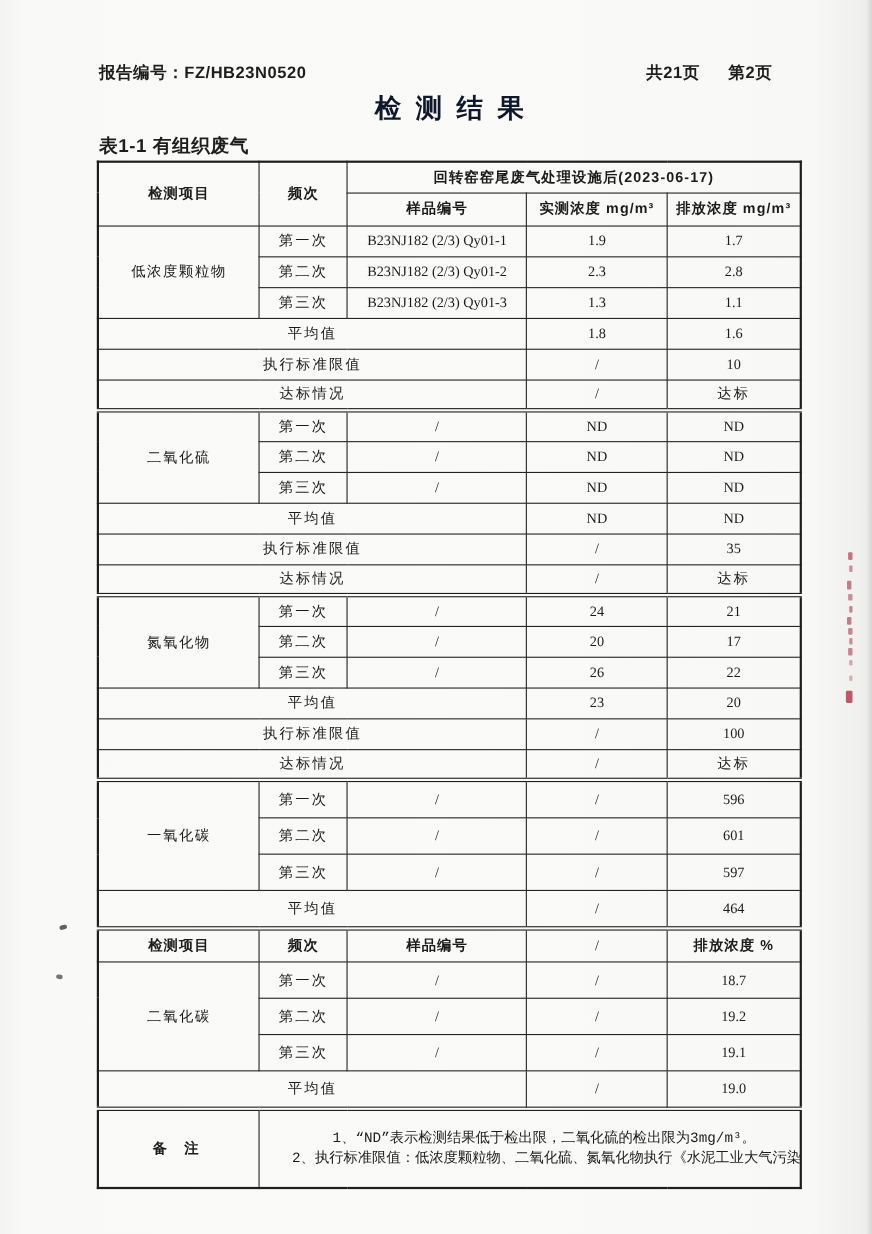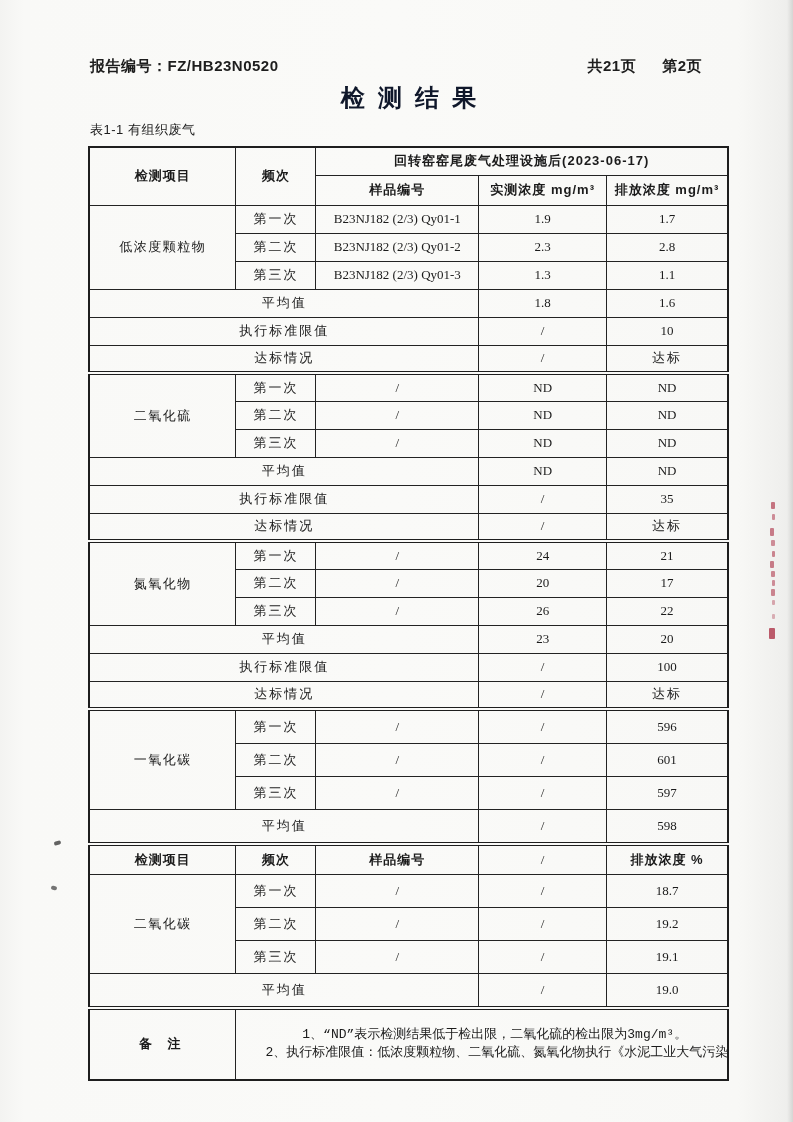--- a/index.html
+++ b/index.html
@@ -16,21 +16,21 @@
     font-size:15px;font-weight:700;letter-spacing:0.5px;
   }
   .pagination span + span{margin-left:26px;}
   .title{
     position:absolute;left:88px;top:82px;width:641px;margin:0;
     text-align:center;font-size:24px;font-weight:700;
     letter-spacing:0.55em;text-indent:0.55em;color:#0f172a;
   }
   .caption{
     position:absolute;left:90px;top:121px;
-    font-size:13px;font-weight:400;letter-spacing:0.5px;text-align:center;
+    font-size:17px;font-weight:700;letter-spacing:0.5px;text-align:center;
   }
   table.results{
     position:absolute;left:88px;top:146px;width:641px;
     border-collapse:collapse;table-layout:fixed;
     border:2px solid #1e1e1e;
   }
   table.results td{
     border:1px solid #232323;
     text-align:center;vertical-align:middle;
     font-size:13px;padding:1px 3px;color:#1b1b1b;
@@ -216,21 +216,21 @@
       </tr>
       <tr class="hr t30">
         <td class="lbl">第三次</td>
         <td class="ser">/</td>
         <td class="ser">/</td>
         <td class="ser">597</td>
       </tr>
       <tr class="hr t30">
         <td class="lbl" colspan="3">平均值</td>
         <td class="ser">/</td>
-        <td class="ser">598</td>
+        <td class="ser">464</td>
       </tr>
 
       <tr class="h30 sep">
         <td class="bold">检测项目</td>
         <td class="bold">频次</td>
         <td class="bold">样品编号</td>
         <td class="ser">/</td>
         <td class="bold">排放浓度 %</td>
       </tr>
 

